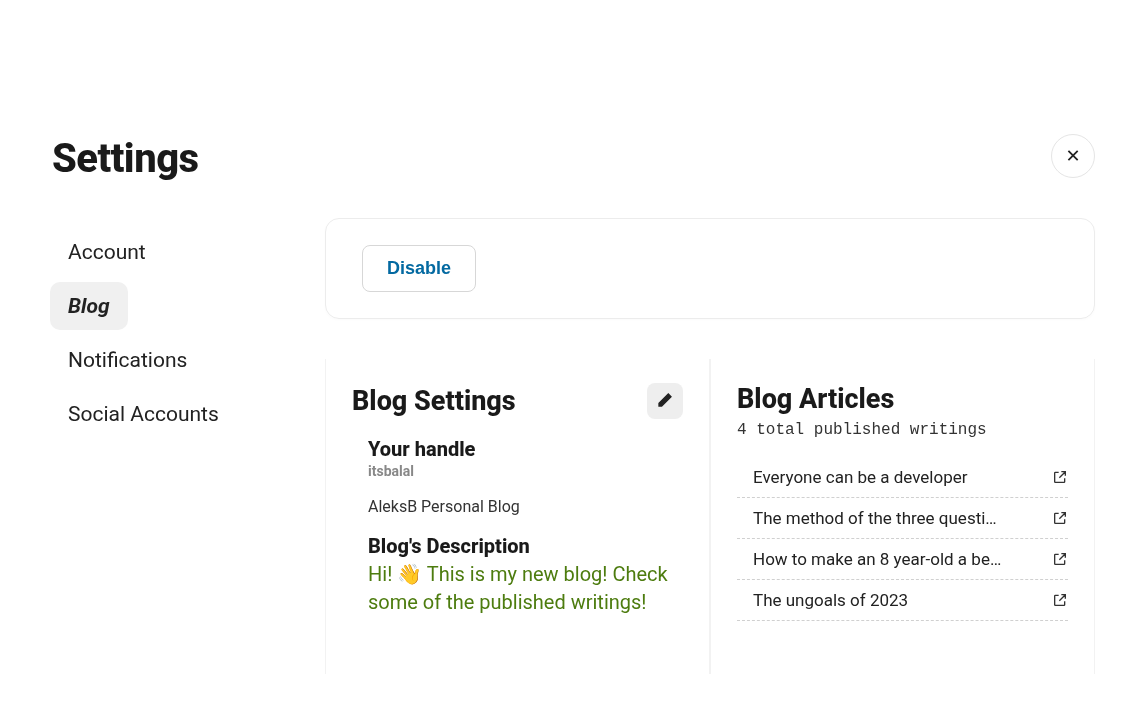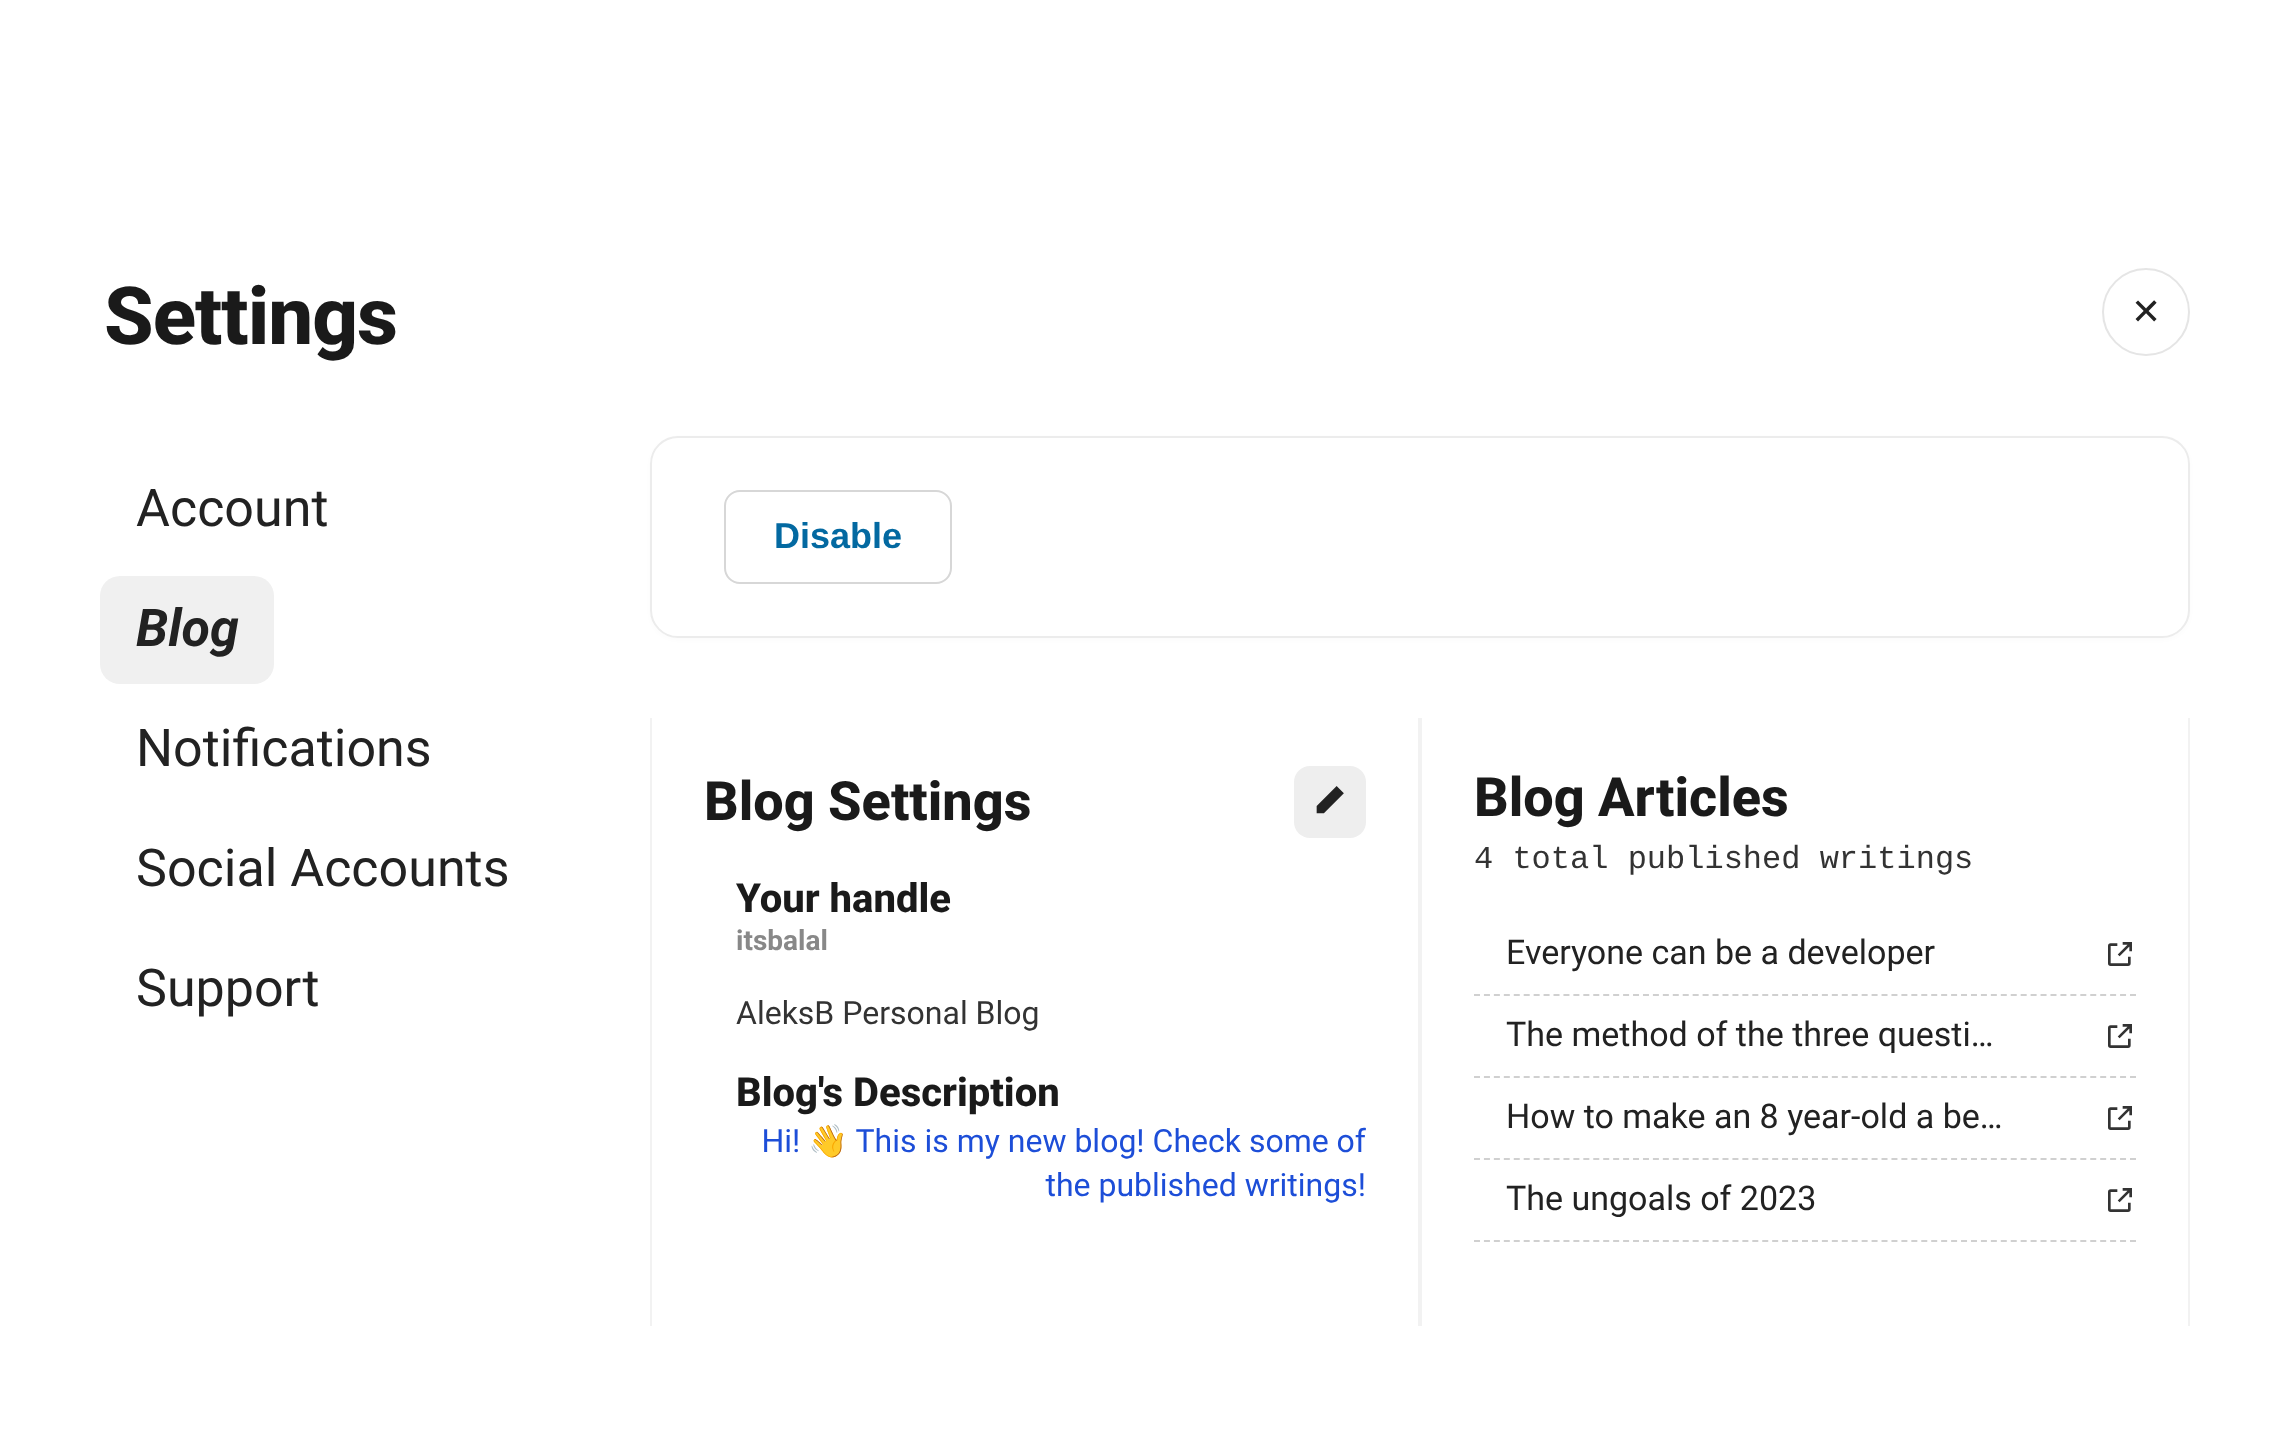--- a/index.html
+++ b/index.html
@@ -39,21 +39,21 @@
     font-size: 18px;
     color: #222;
   }
   .sidebar {
     position: absolute;
     top: 228px;
     left: 50px;
     width: 260px;
   }
   .sidebar-item {
-    font-size: 26px;
+    font-size: 21px;
     padding: 12px 18px;
     border-radius: 10px;
     cursor: pointer;
     margin-bottom: 6px;
     color: #222;
   }
   .sidebar-item.active {
     background: #f0f0f0;
     font-weight: 700;
     display: inline-block;
@@ -146,24 +146,23 @@
   .field-value {
     font-size: 16px;
     color: #333;
   }
   .field-value.handle {
     font-size: 14px;
     font-weight: 700;
     color: #888;
   }
   .desc-text {
-    font-size: 16px;
-    color: #1d4ed8;
+    font-size: 20px;
+    color: #4d7c0f;
     line-height: 1.4;
-    text-align: right;
   }
   .wave {
     display: inline-block;
   }
   .articles-sub {
     font-size: 16px;
     color: #333;
     margin-top: -12px;
     margin-bottom: 18px;
     font-family: Liberation Mono, monospace;
@@ -209,21 +208,20 @@
 
 <button class="close-btn">
   <span>✕</span>
 </button>
 
 <nav class="sidebar">
   <div class="sidebar-item">Account</div>
   <div class="sidebar-item active">Blog</div>
   <div class="sidebar-item">Notifications</div>
   <div class="sidebar-item">Social Accounts</div>
-  <div class="sidebar-item">Support</div>
 </nav>
 
 <div class="main">
 
   <div class="top-card">
     <button class="disable-btn">Disable</button>
   </div>
 
   <div class="columns">
 

